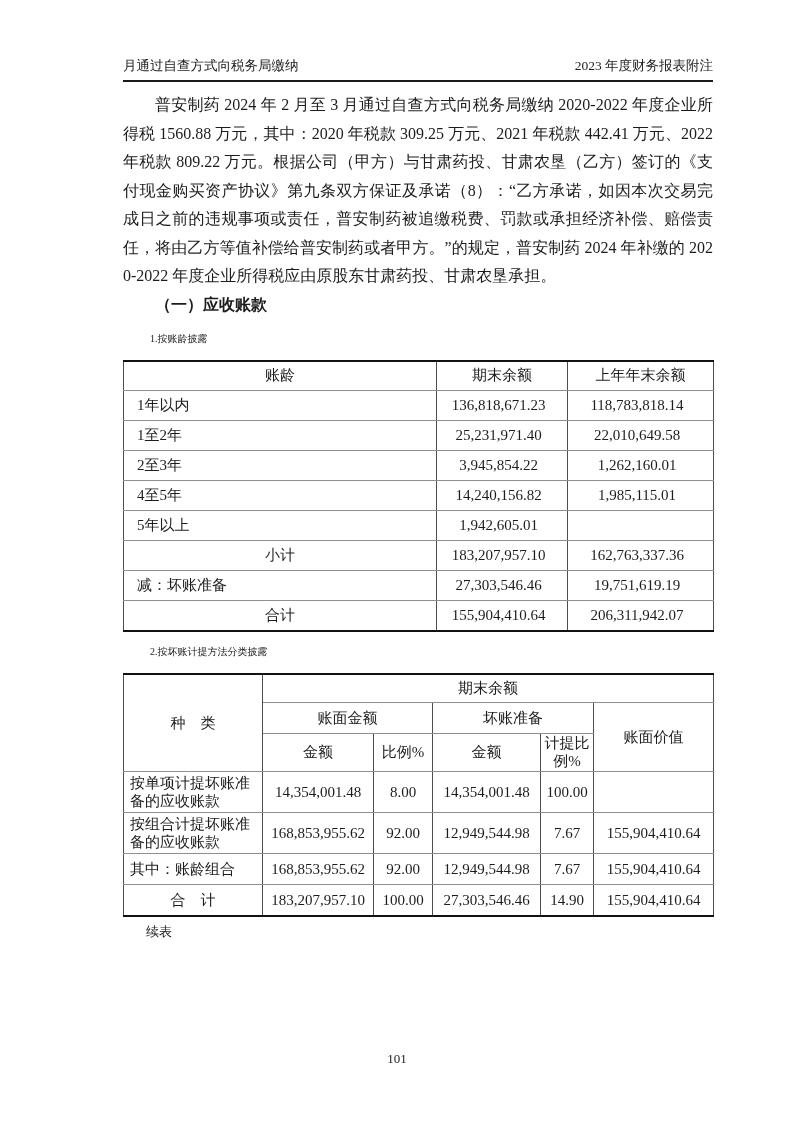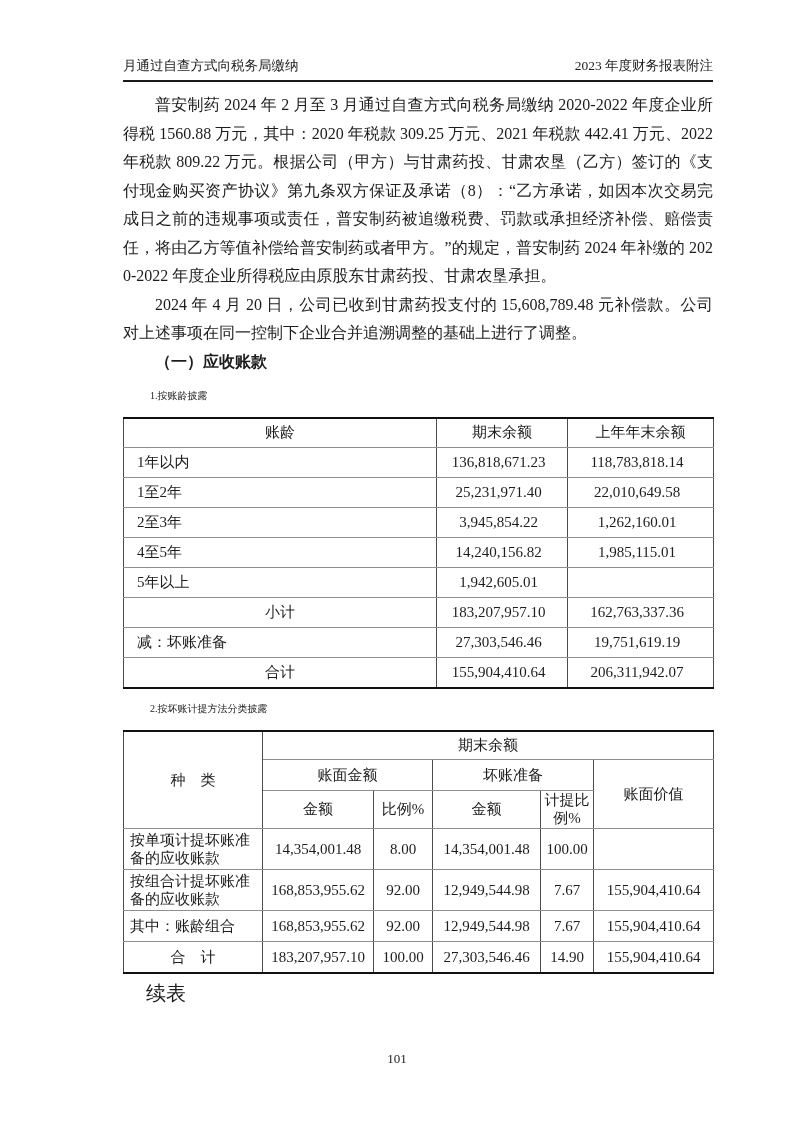--- a/index.html
+++ b/index.html
@@ -54,41 +54,40 @@
   .t2 { line-height:18px; }
   .t2 td { text-align:center; }
   .t2 tr.r1 td { height:27px; }
   .t2 tr.r2 td { height:30px; }
   .t2 tr.r3 td { height:37px; }
   .t2 tr.b2 td { height:40px; }
   .t2 tr.b1 td { height:30px; }
   .t2 td.cat { text-align:left; padding-left:6px; padding-right:2px; }
   .t2 td.catc { text-align:center; }
 
-  .continued { margin:0; margin-top:6px; font-size:20px; padding-left:23px; }
+  .continued { margin:0; margin-top:6px; font-size:13px; padding-left:23px; }
 
   .page-number {
     position:absolute; left:0; top:1051px; width:794px;
     text-align:center; font-size:13px;
   }
 </style>
 </head>
 <body>
 
 <div class="page">
 
   <div class="doc-header">
     <span>月通过自查方式向税务局缴纳</span>
     <span>2023 年度财务报表附注</span>
   </div>
 
   <div class="content">
 
     <p class="body-text">普安制药 2024 年 2 月至 3 月通过自查方式向税务局缴纳 2020-2022 年度企业所得税 1560.88 万元，其中：2020 年税款 309.25 万元、2021 年税款 442.41 万元、2022 年税款 809.22 万元。根据公司（甲方）与甘肃药投、甘肃农垦（乙方）签订的《支付现金购买资产协议》第九条双方保证及承诺（8）：“乙方承诺，如因本次交易完成日之前的违规事项或责任，普安制药被追缴税费、罚款或承担经济补偿、赔偿责任，将由乙方等值补偿给普安制药或者甲方。”的规定，普安制药 2024 年补缴的 2020-2022 年度企业所得税应由原股东甘肃药投、甘肃农垦承担。</p>
-    <p class="body-text">2024 年 4 月 20 日，公司已收到甘肃药投支付的 15,608,789.48 元补偿款。公司对上述事项在同一控制下企业合并追溯调整的基础上进行了调整。</p>
 
     <p class="h-sub">（一）应收账款</p>
     <p class="h-item">1.按账龄披露</p>
 
     <table class="t1">
       <colgroup>
           <col style="width:313px">
           <col style="width:131px">
           <col style="width:146px">
         </colgroup>

